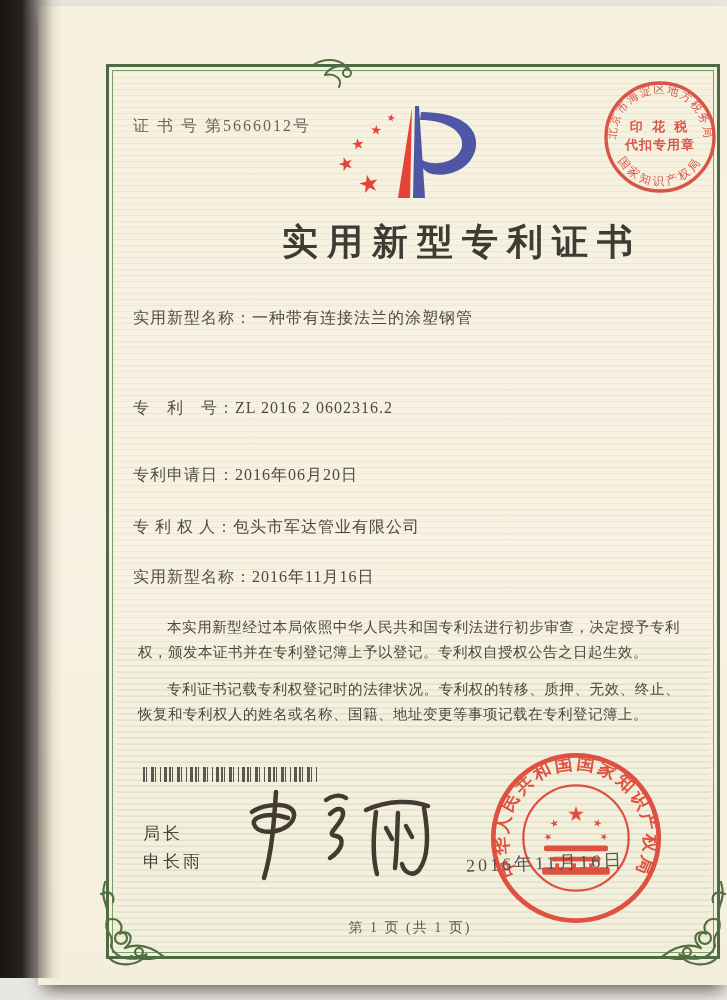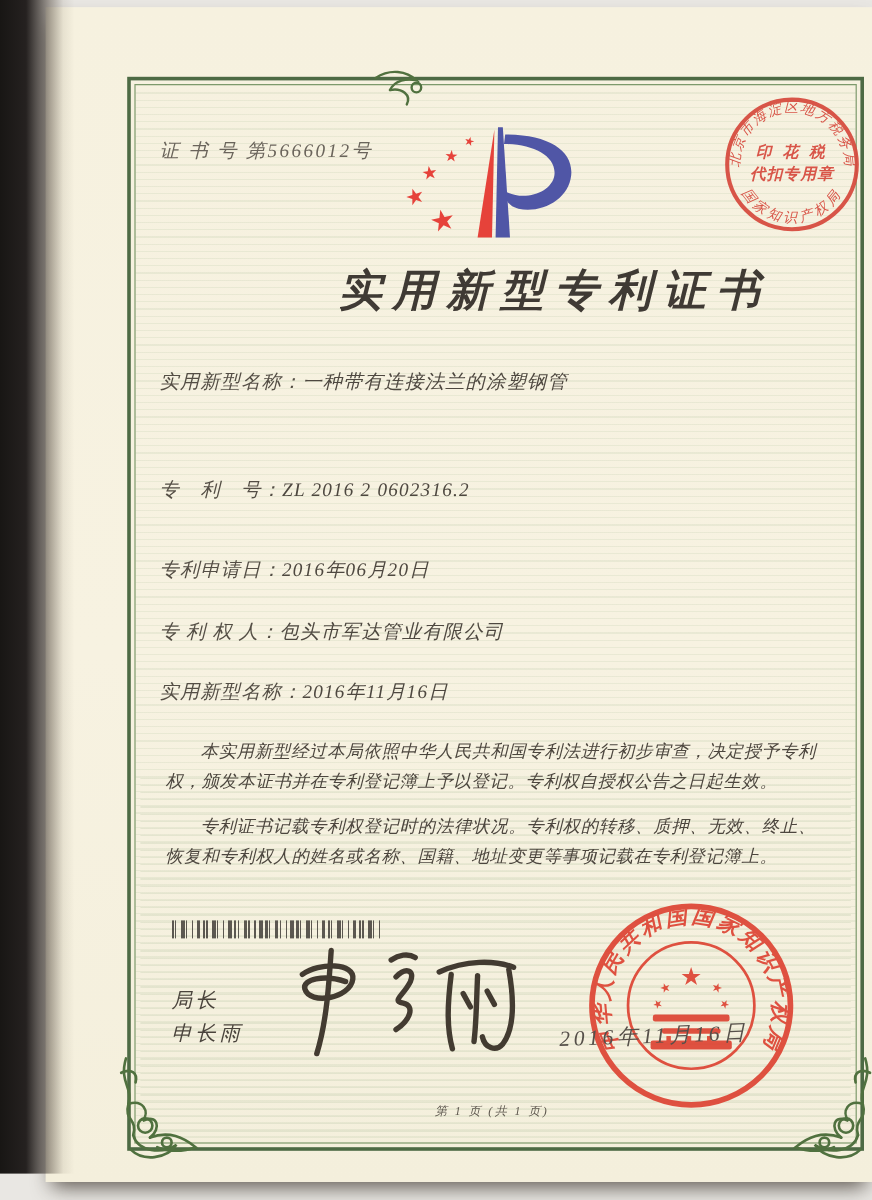--- a/index.html
+++ b/index.html
@@ -1,21 +1,21 @@
 <!DOCTYPE html>
 <html><head>
 <meta charset="utf-8">
 <style>
   html,body{margin:0;padding:0;}
   body{
     width:727px;height:1000px;position:relative;overflow:hidden;
     background:#e9e7e3;
     font-family:"Liberation Serif","DejaVu Serif",serif;
   }
-  .stage{position:absolute;inset:0;font-style:italic;}
+  .stage{position:absolute;inset:0;}
   
   .page{
     position:absolute;left:38px;top:6px;right:0;height:979px;
     background:linear-gradient(180deg,#f6f1df 0%,#f7f2e1 55%,#f4efdc 100%);
     box-shadow:0 9px 16px -5px rgba(45,38,30,.75);
   }
   .spine-shadow{
     position:absolute;left:0;top:0;width:62px;height:978px;
     background:linear-gradient(90deg,#181614 0%,#252120 35%,rgba(80,70,60,.45) 68%,rgba(120,110,95,.12) 85%,transparent 100%);
     pointer-events:none;z-index:5;
@@ -55,21 +55,21 @@
     left:105px;top:761px;width:176px;height:15px;
     background:repeating-linear-gradient(90deg,
       #413d38 0 2px,transparent 2px 3px,#413d38 3px 4px,transparent 4px 8px,
       #413d38 8px 11px,transparent 11px 12px,#413d38 12px 13px,transparent 13px 17px,
       #413d38 17px 18px,transparent 18px 21px,#413d38 21px 24px,transparent 24px 26px);
     opacity:.85;
   }
   .signer{left:105px;font-size:17px;color:#4a443c;letter-spacing:3px;}
   .footer{
     left:68px;top:913px;width:608px;text-align:center;
-    font-size:10px;color:#5d574e;letter-spacing:2px;
+    font-size:14px;color:#5d574e;letter-spacing:2px;
   }
   .seal-date{
     left:428px;top:845px;font-size:18px;color:#56504a;letter-spacing:3px;
     transform:rotate(-2deg);z-index:4;
   }
   svg{display:block;}
   .seal-top{position:absolute;left:560px;top:68px;width:124px;height:126px;z-index:4;opacity:.92;}
   .seal-big{position:absolute;left:444px;top:738px;width:188px;height:188px;z-index:3;opacity:.9;}
   .logo{position:absolute;left:288px;top:96px;width:170px;height:102px;z-index:3;}
   .signature{position:absolute;left:198px;top:780px;width:205px;height:100px;z-index:3;}

